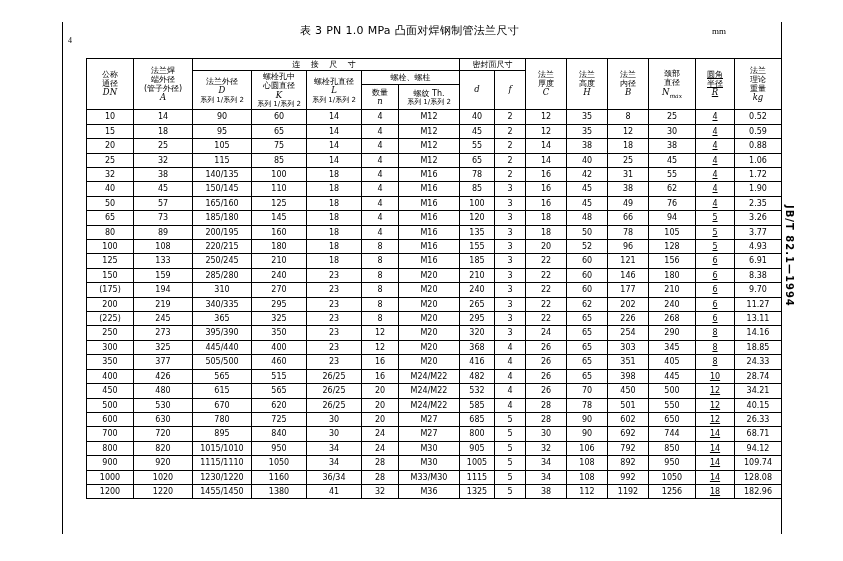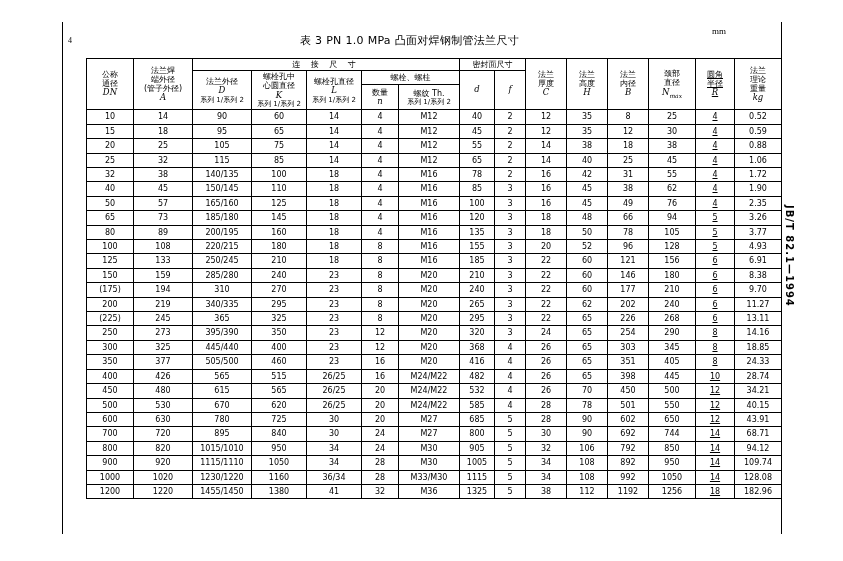--- a/index.html
+++ b/index.html
@@ -40,21 +40,21 @@
   }
   .page-num {
     position: absolute;
     left: 68px;
     top: 36px;
     font-size: 8px;
   }
   .table-title {
     position: absolute;
     left: 300px;
-    top: 33px;
+    top: 23px;
     font-size: 11px;
     font-family: "DejaVu Sans", sans-serif;
     letter-spacing: 0.3px;
   }
   .unit-mm {
     position: absolute;
     left: 712px;
     top: 26px;
     font-size: 9px;
   }
@@ -579,21 +579,21 @@
           <td class="cell-w-l">30</td>
           <td class="cell-w-n">20</td>
           <td class="cell-w-th">M27</td>
           <td class="cell-w-d2">685</td>
           <td class="cell-w-f">5</td>
           <td class="cell-w-c">28</td>
           <td class="cell-w-h">90</td>
           <td class="cell-w-b">602</td>
           <td class="cell-w-nm">650</td>
           <td class="cell-w-r">12</td>
-          <td class="cell-w-kg">43.91</td>
+          <td class="cell-w-kg">26.33</td>
         </tr>
         <tr>
           <td class="cell-w-dn">700</td>
           <td class="cell-w-a">720</td>
           <td class="cell-w-d">895</td>
           <td class="cell-w-k">840</td>
           <td class="cell-w-l">30</td>
           <td class="cell-w-n">24</td>
           <td class="cell-w-th">M27</td>
           <td class="cell-w-d2">800</td>

